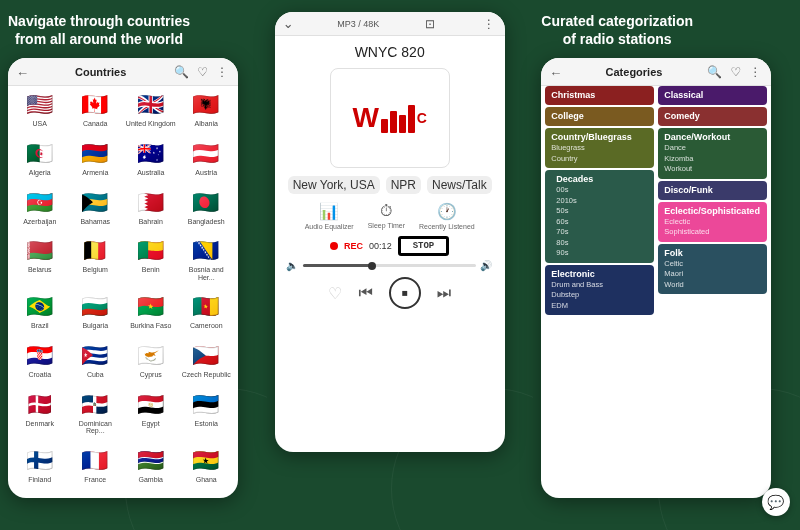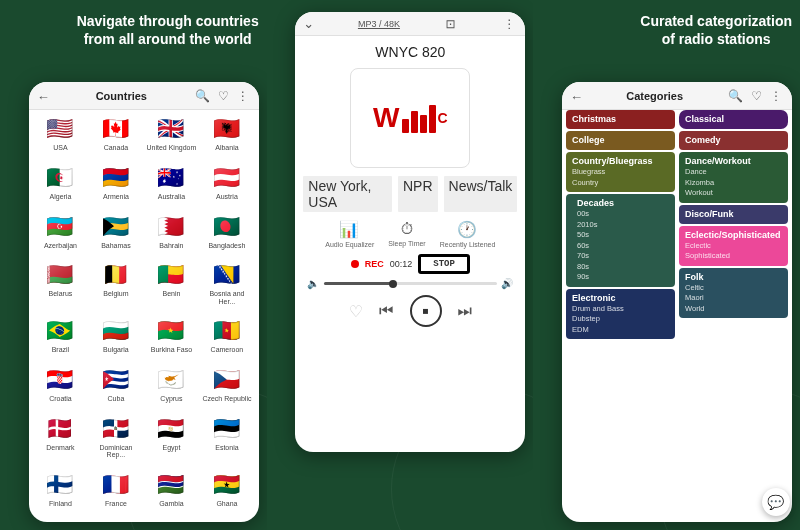--- a/index.html
+++ b/index.html
@@ -10,25 +10,24 @@
       font-family: 'Arial', sans-serif;
       display: flex;
       flex-direction: row;
     }
 
     
     .panel {
       flex: 1;
       display: flex;
       flex-direction: column;
-      align-items: flex-end;
+      align-items: flex-start;
       background: #1a4a2e;
       padding: 12px 8px 0 8px;
       position: relative;
-      gap: 24px;
     }
     .panel-title {
       color: #fff;
       font-size: 14px;
       font-weight: 700;
       text-align: center;
       margin-bottom: 10px;
       line-height: 1.3;
       z-index: 1;
     }
@@ -110,21 +109,20 @@
       background: #f5f5f5;
       padding: 4px 8px;
       display: flex;
       align-items: center;
       justify-content: space-between;
       border-bottom: 1px solid #e0e0e0;
     }
     .player-quality {
       font-size: 9px;
       color: #555;
-      text-decoration: underline;
     }
     .player-body {
       display: flex;
       flex-direction: column;
       align-items: center;
       padding: 8px;
       flex: 1;
     }
     .station-name {
       font-size: 14px;
@@ -159,25 +157,25 @@
       background: #cc0000;
       width: 7px;
       border-radius: 1px;
     }
     .station-tags {
       display: flex;
       gap: 6px;
       margin-bottom: 8px;
     }
     .tag {
-      font-size: 14px;
+      font-size: 12px;
       color: #333;
       background: #eee;
       padding: 2px 5px;
-      border-radius: 1px;
+      border-radius: 6px;
     }
     .player-controls-icons {
       display: flex;
       gap: 14px;
       margin-bottom: 6px;
     }
     .ctrl-icon {
       display: flex;
       flex-direction: column;
       align-items: center;
@@ -552,21 +550,21 @@
           <div class="cat-card" style="background: rgb(42, 90, 74); padding-left: 11px;">
             <div class="cat-card-header">Decades</div>
             <div class="cat-card-sub">00s<br>2010s<br>50s<br>60s<br>70s<br>80s<br>90s</div>
           </div>
           <div class="cat-card" style="background: rgb(30, 48, 96);">
             <div class="cat-card-header">Electronic</div>
             <div class="cat-card-sub">Drum and Bass<br>Dubstep<br>EDM</div>
           </div>
         </div>
       <div class="cat-col" id="cat-right">
-          <div class="cat-card" style="background: rgb(74, 26, 106); border-radius: 7px;">
+          <div class="cat-card" style="background: rgb(74, 26, 106);">
             <div class="cat-card-header">Classical</div>
           </div>
           <div class="cat-card" style="background: rgb(138, 48, 48);">
             <div class="cat-card-header">Comedy</div>
           </div>
           <div class="cat-card" style="background: rgb(42, 90, 53);">
             <div class="cat-card-header">Dance/Workout</div>
             <div class="cat-card-sub">Dance<br>Kizomba<br>Workout</div>
           </div>
           <div class="cat-card" style="background: rgb(58, 58, 106);">

